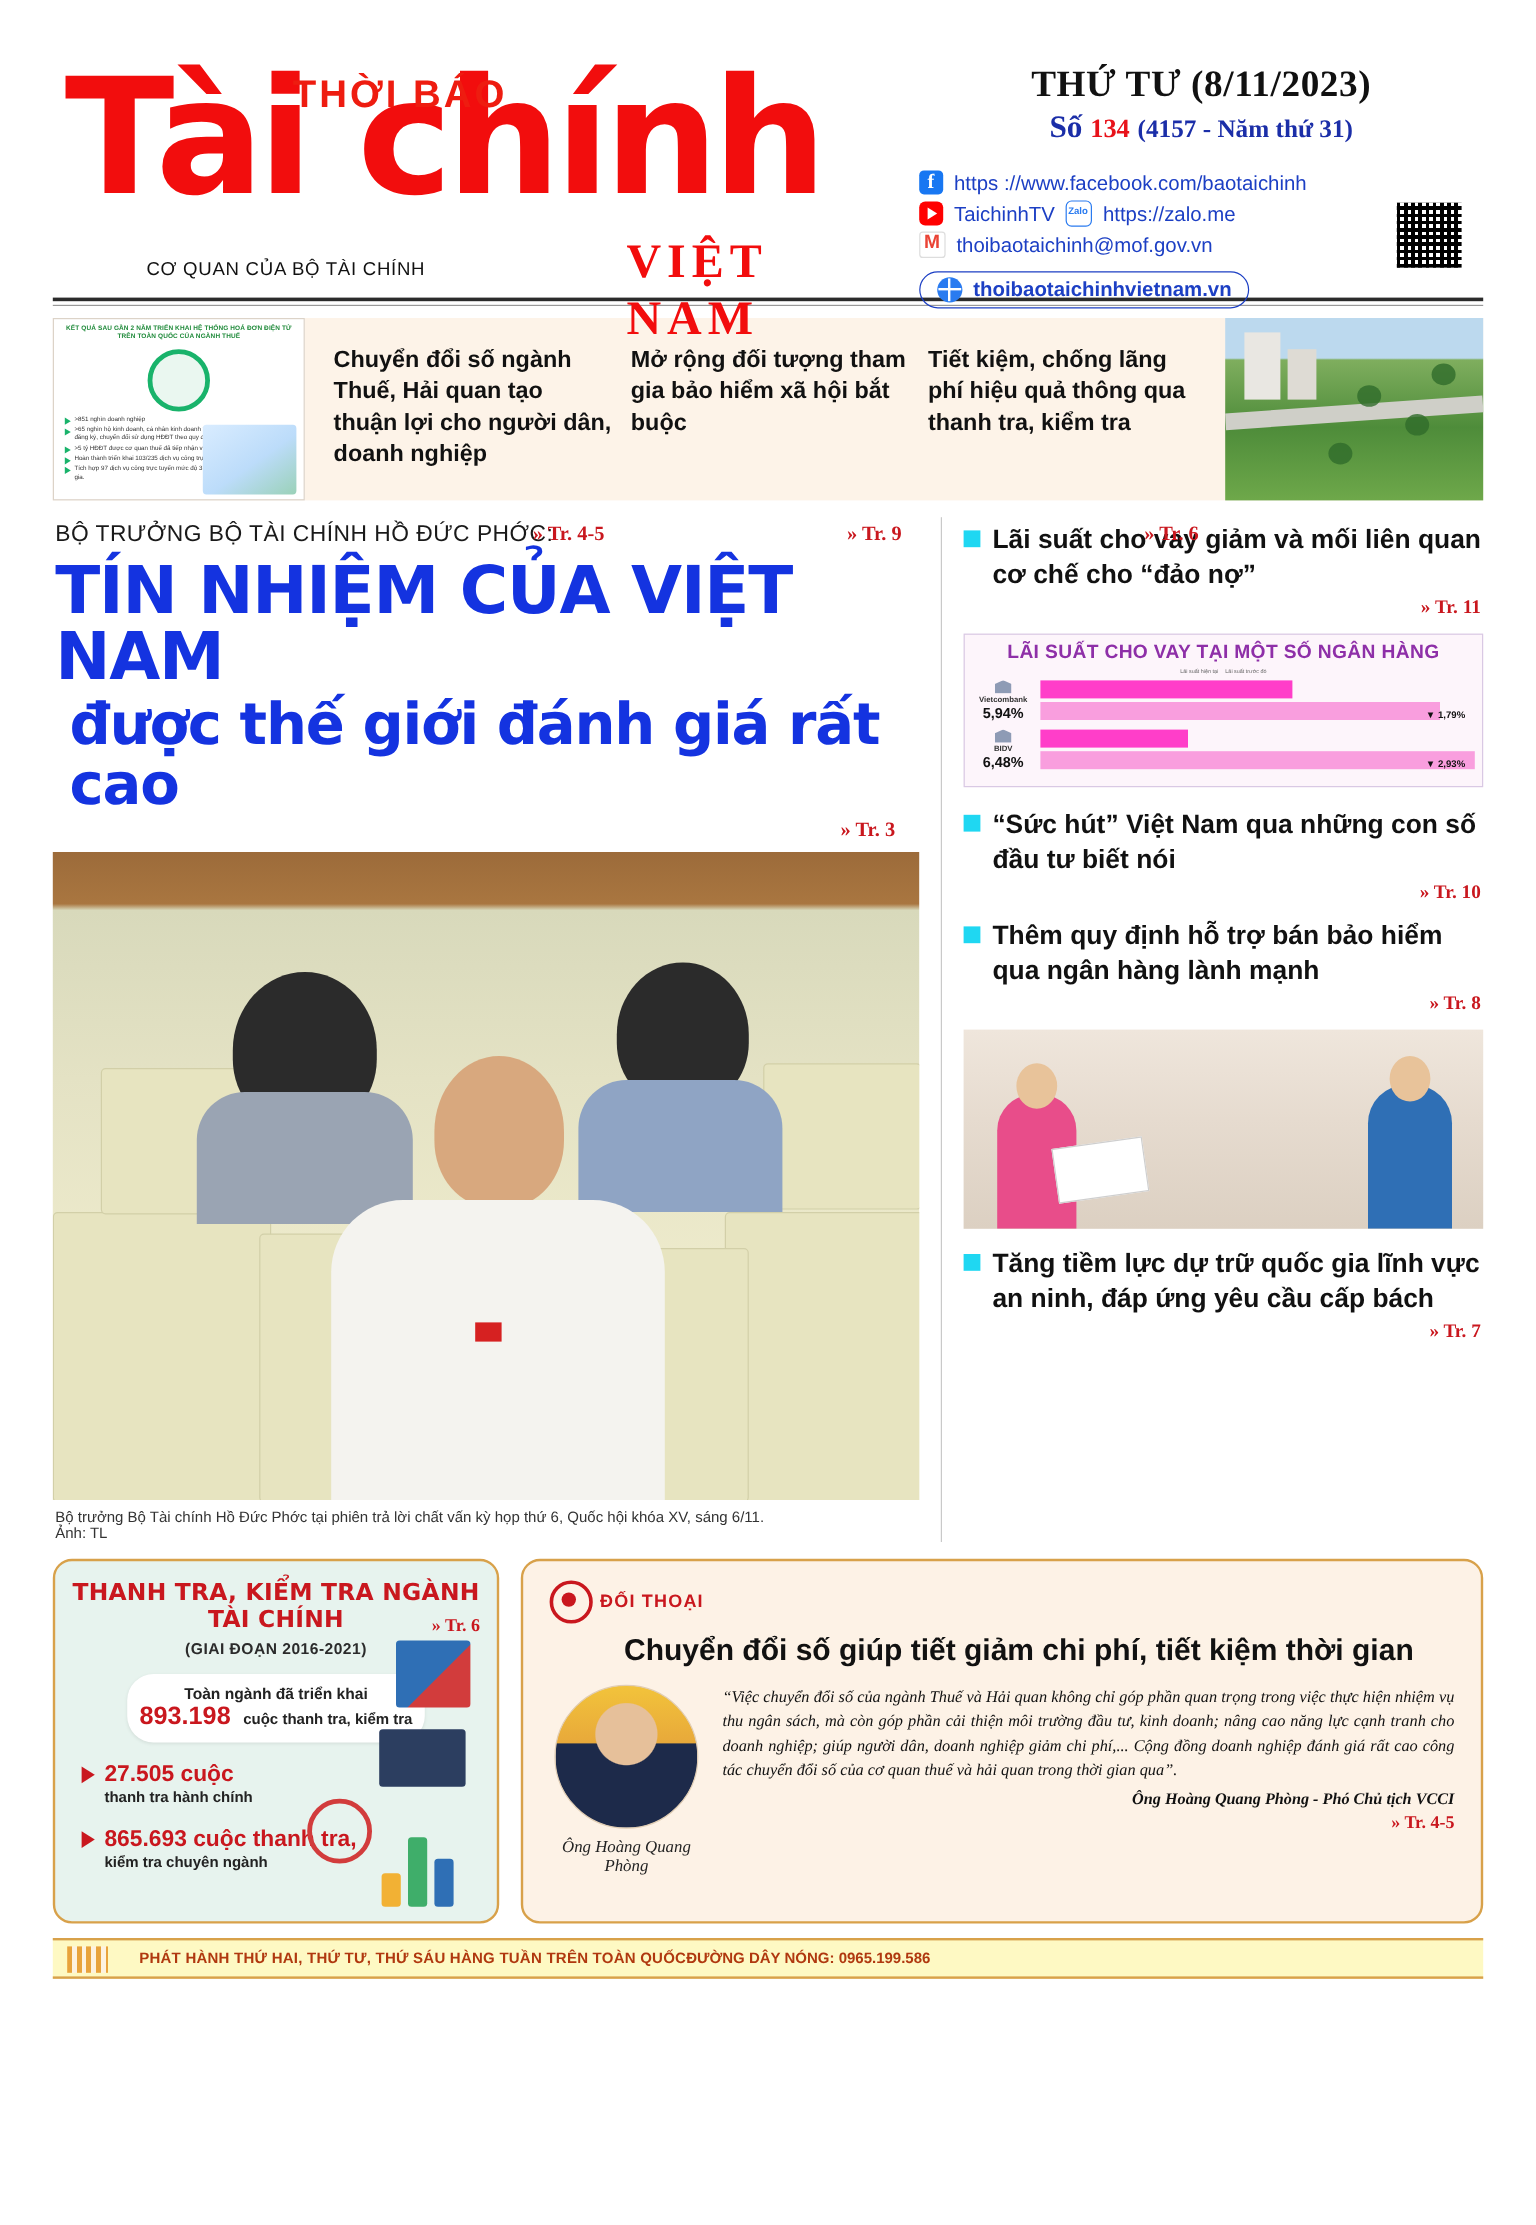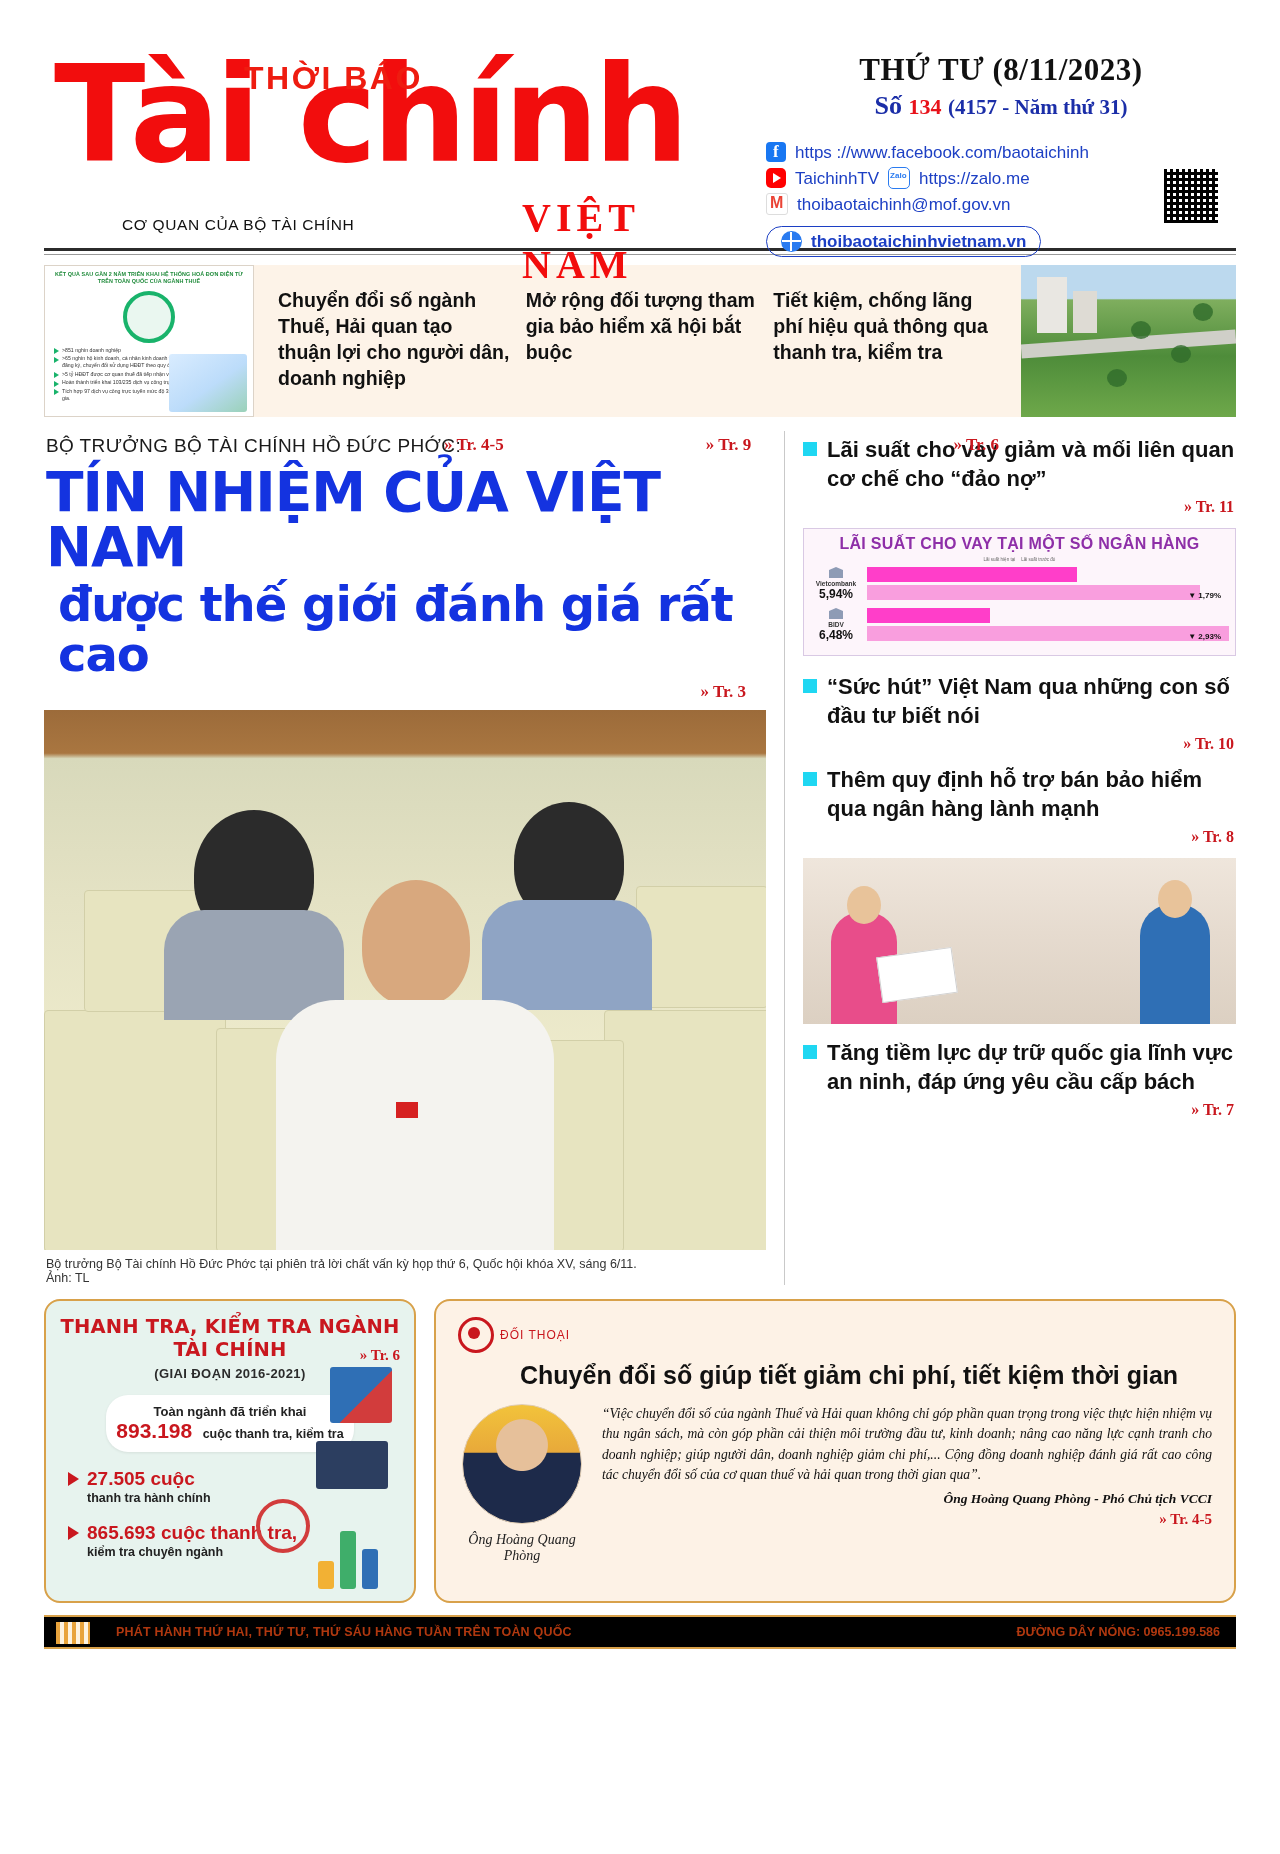--- a/index.html
+++ b/index.html
@@ -118,37 +118,37 @@
   .ib-card .l1{font-size:13px;color:#222;font-weight:bold;}
   .ib-card .l2{font-size:21px;color:#c9171e;font-weight:bold;display:inline-block;margin-right:6px;}
   .ib-card .l3{font-size:12.5px;color:#222;font-weight:bold;}
   .ib-stat{display:flex;align-items:flex-start;gap:8px;margin:16px 0 0 8px;}
   .ib-ar{width:0;height:0;border-left:11px solid #c9171e;border-top:7px solid transparent;border-bottom:7px solid transparent;margin-top:4px;}
   .ib-stat .num{font-size:19px;font-weight:bold;color:#c9171e;}
   .ib-stat .txt{font-size:12.5px;font-weight:bold;color:#222;line-height:1.3;}
   .ib-deco{position:absolute;border-radius:3px;}
 
   .dialog-box{flex:1;border:2px solid #d8a14a;border-radius:16px;background:#fdf2e6;position:relative;box-sizing:border-box;padding:16px 22px;overflow:hidden;height:304px;}
-  .dl-tag{display:flex;align-items:center;gap:6px;color:#c9171e;font-weight:normal;font-size:12px;letter-spacing:1px;}
+  .dl-tag{display:flex;align-items:center;gap:6px;color:#c9171e;font-weight:bold;font-size:15px;letter-spacing:1px;}
   .dl-mark{width:30px;height:30px;border-radius:50%;border:3px solid #c9171e;position:relative;}
   .dl-mark:after{content:"";position:absolute;left:7px;top:7px;width:12px;height:12px;border-radius:50%;background:#c9171e;}
   .dl-title{font-size:25px;font-weight:bold;line-height:1.34;margin:6px 0 0 62px;color:#111;}
   .dl-row{display:flex;gap:16px;margin-top:12px;}
   .dl-portrait{width:128px;flex:0 0 128px;text-align:center;}
   .dl-circle{width:118px;height:118px;border-radius:50%;background:
     radial-gradient(circle at 50% 34%,#e6c09a 0 26%,transparent 27%),
     linear-gradient(180deg,#f2c33b 0%,#e8a93a 40%,#1d2a4a 41%,#1d2a4a 100%);
     margin:0 auto;position:relative;overflow:hidden;border:1px solid #e0cdb4;}
   .dl-cap{font-family:"Liberation Serif",serif;font-style:italic;font-size:14px;margin-top:8px;color:#222;}
   .dl-quote{flex:1;font-family:"Liberation Serif",serif;font-style:italic;font-size:13.6px;line-height:1.48;color:#111;text-align:justify;}
   .dl-attr{font-family:"Liberation Serif",serif;font-style:italic;font-weight:bold;font-size:13.5px;text-align:right;margin-top:6px;}
   .dl-ref{text-align:right;color:#c9171e;font-family:"Liberation Serif",serif;font-weight:bold;font-size:15px;margin-top:4px;}
 
   
-  .footer{margin:12px 44px 0 44px;height:34px;background:#000000;border-top:2px solid #d8a14a;border-bottom:2px solid #d8a14a;display:flex;align-items:center;justify-content:space-between;padding:0 16px;box-sizing:border-box;position:relative;}
+  .footer{margin:12px 44px 0 44px;height:34px;background:#fef9c3;border-top:2px solid #d8a14a;border-bottom:2px solid #d8a14a;display:flex;align-items:center;padding:0 16px;box-sizing:border-box;position:relative;}
   .footer .l{font-size:12.5px;font-weight:bold;color:#b0380f;letter-spacing:.2px;margin-left:56px;}
   .footer .r{font-size:12.5px;font-weight:bold;color:#b0380f;}
   .foot-ico{position:absolute;left:12px;top:5px;width:34px;height:22px;background:repeating-linear-gradient(90deg,#e8a33c 0 4px,#fdf2e0 4px 8px);}
 </style>
 </head>
 <body>
 
 <div class="page">
 
   <div class="masthead">

